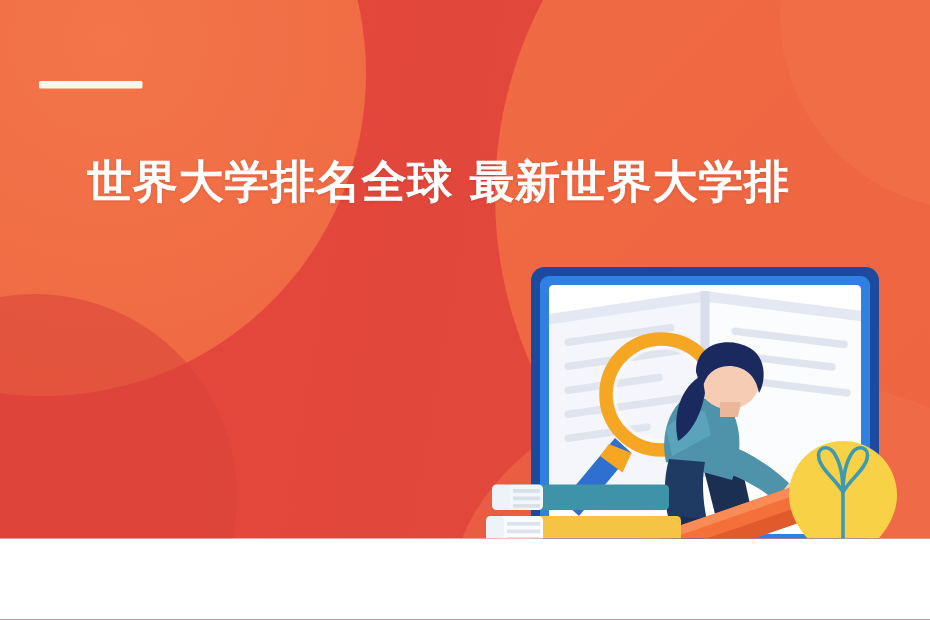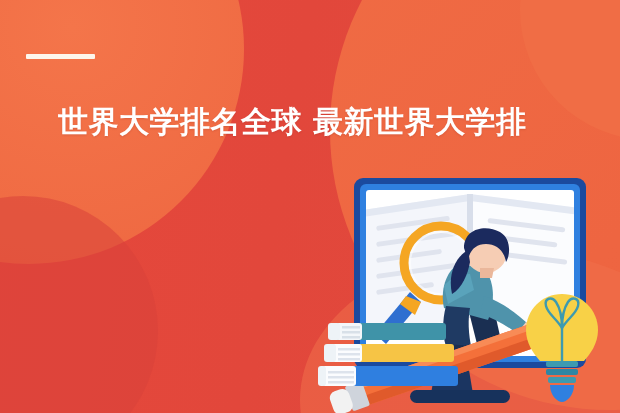--- a/index.html
+++ b/index.html
@@ -6,21 +6,21 @@
     margin: 0;
     padding: 0;
     background: #ffffff;
   }
   body {
     font-family: "DejaVu Sans", "Liberation Sans", sans-serif;
   }
   #banner {
     position: relative;
     width: 620px;
-    height: 413px;
+    height: 359px;
     overflow: hidden;
     background: #be185d;
   }
   .bg-layer {
     position: absolute;
     top: 0; left: 0;
     width: 620px;
     height: 413px;
     overflow: hidden;
   }

